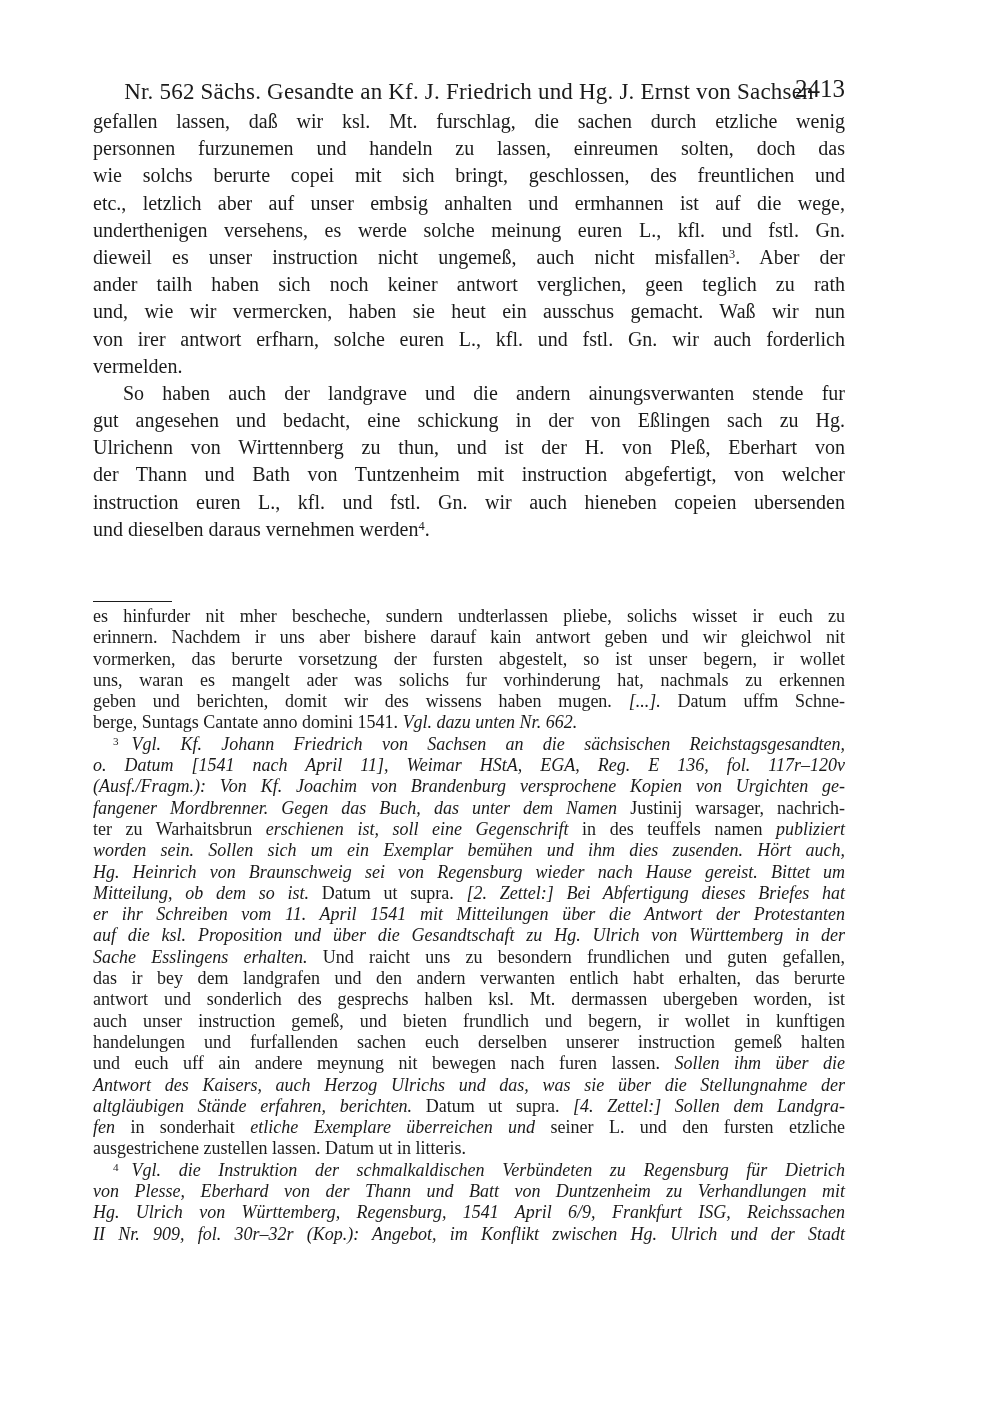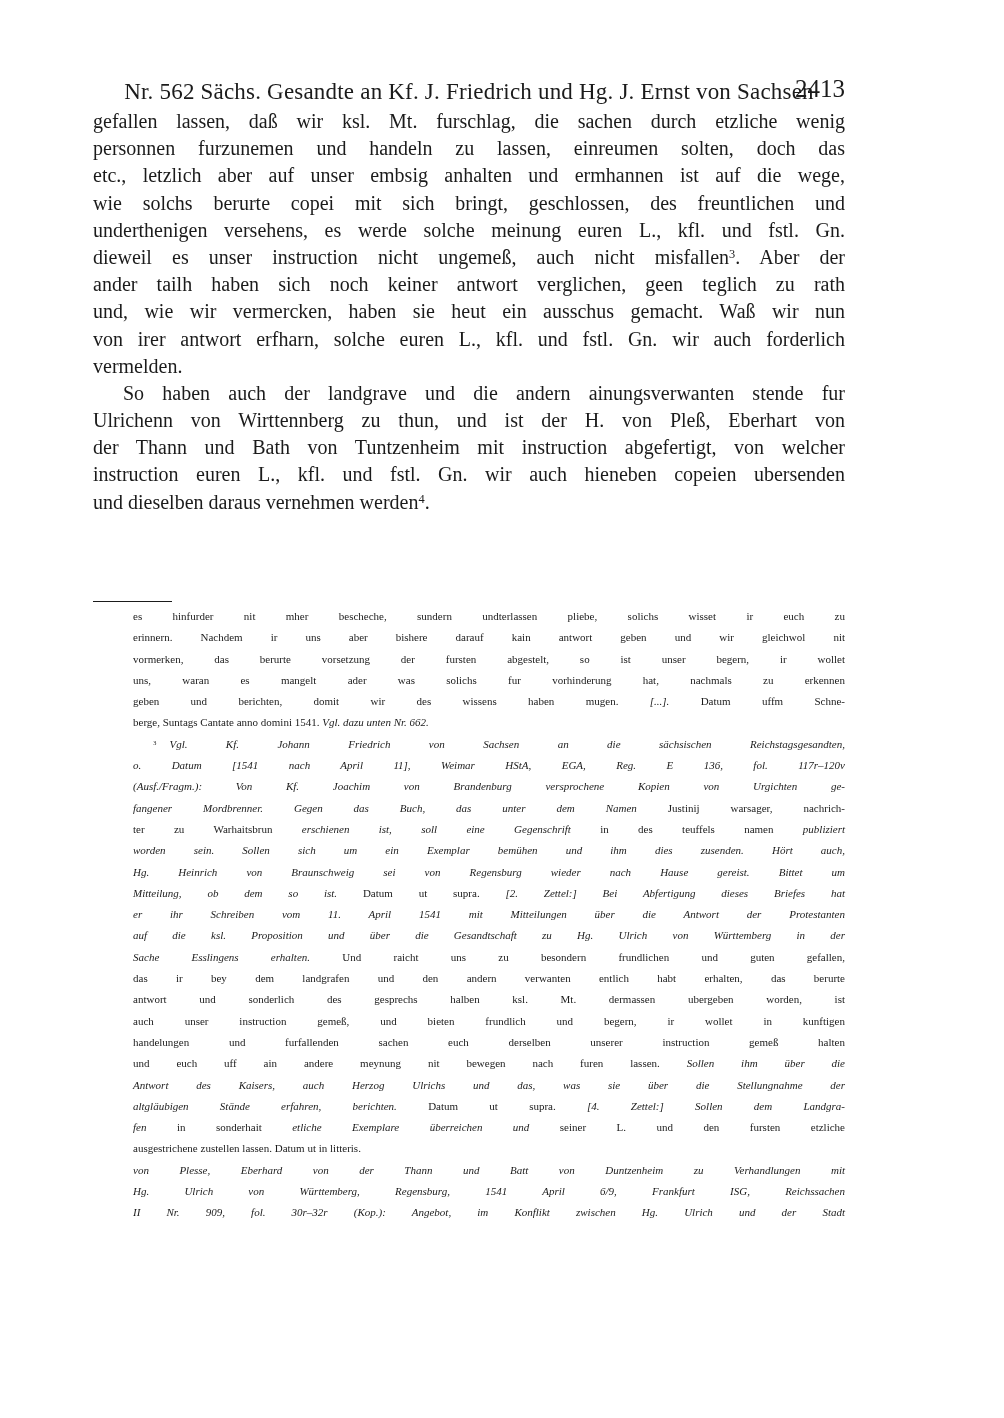--- a/index.html
+++ b/index.html
@@ -62,26 +62,25 @@
   }
   .footnotes {
     position: absolute;
     top: 606px;
     left: 93px;
     width: 752px;
   }
   .fline {
     height: 21.3px;
     line-height: 21.3px;
-    font-size: 11px;
+    font-size: 18px;
     text-align: justify;
     text-align-last: justify;
     text-justify: inter-word;
     white-space: normal;
-    margin-left: 40px;
   }
   .bline.last, .fline.last { text-align-last: left; }
   .bline.ind { text-indent: 30px; }
   .fline.ind { text-indent: 20px; }
   .it { font-style: italic; }
   .sup {
     font-size: 62%;
     position: relative;
     top: -0.45em;
     line-height: 0;
@@ -93,29 +92,30 @@
 
 <div class="page">
   <div class="running-header">
     <span class="caption">Nr. 562 Sächs. Gesandte an Kf. J. Friedrich und Hg. J. Ernst von Sachsen</span>
     <span class="pagenum">2413</span>
   </div>
 
   <div class="main-text">
       <div class="bline"><span>gefallen lassen, daß wir ksl. Mt. furschlag, die sachen durch etzliche wenig</span></div>
       <div class="bline"><span>personnen furzunemen und handeln zu lassen, einreumen solten, doch das</span></div>
+      <div class="bline"><span>wie solchs berurte copei mit sich bringt, geschlossen, des freuntlichen und</span></div>
       <div class="bline"><span>etc., letzlich aber auf unser embsig anhalten und ermhannen ist auf die wege,</span></div>
-      <div class="bline"><span>wie solchs berurte copei mit sich bringt, geschlossen, des freuntlichen und</span></div>
       <div class="bline"><span>underthenigen versehens, es werde solche meinung euren L., kfl. und fstl. Gn.</span></div>
       <div class="bline"><span>dieweil es unser instruction nicht ungemeß, auch nicht misfallen</span><span class="sup">3</span><span>. Aber der</span></div>
       <div class="bline"><span>ander tailh haben sich noch keiner antwort verglichen, geen teglich zu rath</span></div>
       <div class="bline"><span>und, wie wir vermercken, haben sie heut ein ausschus gemacht. Waß wir nun</span></div>
       <div class="bline"><span>von irer antwort erfharn, solche euren L., kfl. und fstl. Gn. wir auch forderlich</span></div>
       <div class="bline last"><span>vermelden.</span></div>
       <div class="bline ind"><span>So haben auch der landgrave und die andern ainungsverwanten stende fur</span></div>
+      <div class="bline"><span>gut angesehen und bedacht, eine schickung in der von Eßlingen sach zu Hg.</span></div>
       <div class="bline"><span>Ulrichenn von Wirttennberg zu thun, und ist der H. von Pleß, Eberhart von</span></div>
       <div class="bline"><span>der Thann und Bath von Tuntzenheim mit instruction abgefertigt, von welcher</span></div>
       <div class="bline"><span>instruction euren L., kfl. und fstl. Gn. wir auch hieneben copeien ubersenden</span></div>
       <div class="bline last"><span>und dieselben daraus vernehmen werden</span><span class="sup">4</span><span>.</span></div>
     </div>
 
   <div class="fnsep"></div>
 
   <div class="footnotes">
       <div class="fline"><span>es hinfurder nit mher bescheche, sundern undterlassen pliebe, solichs wisset ir euch zu</span></div>
@@ -137,17 +137,18 @@
       <div class="fline"><span class="it">Sache Esslingens erhalten. </span><span>Und raicht uns zu besondern frundlichen und guten gefallen,</span></div>
       <div class="fline"><span>das ir bey dem landgrafen und den andern verwanten entlich habt erhalten, das berurte</span></div>
       <div class="fline"><span>antwort und sonderlich des gesprechs halben ksl. Mt. dermassen ubergeben worden, ist</span></div>
       <div class="fline"><span>auch unser instruction gemeß, und bieten frundlich und begern, ir wollet in kunftigen</span></div>
       <div class="fline"><span>handelungen und furfallenden sachen euch derselben unserer instruction gemeß halten</span></div>
       <div class="fline"><span>und euch uff ain andere meynung nit bewegen nach furen lassen. </span><span class="it">Sollen ihm über die</span></div>
       <div class="fline"><span class="it">Antwort des Kaisers, auch Herzog Ulrichs und das, was sie über die Stellungnahme der</span></div>
       <div class="fline"><span class="it">altgläubigen Stände erfahren, berichten. </span><span>Datum ut supra. </span><span class="it">[4. Zettel:] Sollen dem Landgra-</span></div>
       <div class="fline"><span class="it">fen </span><span>in sonderhait </span><span class="it">etliche Exemplare überreichen und </span><span>seiner L. und den fursten etzliche</span></div>
       <div class="fline last"><span>ausgestrichene zustellen lassen. Datum ut in litteris.</span></div>
+      <div class="fline ind"><span class="sup fnmark">4</span><span class="it">Vgl. die Instruktion der schmalkaldischen Verbündeten zu Regensburg für Dietrich</span></div>
       <div class="fline"><span class="it">von Plesse, Eberhard von der Thann und Batt von Duntzenheim zu Verhandlungen mit</span></div>
       <div class="fline"><span class="it">Hg. Ulrich von Württemberg, Regensburg, 1541 April 6/9, Frankfurt ISG, Reichssachen</span></div>
       <div class="fline"><span class="it">II Nr. 909, fol. 30r–32r (Kop.): Angebot, im Konflikt zwischen Hg. Ulrich und der Stadt</span></div>
     </div>
 </div>
 
 </body></html>

